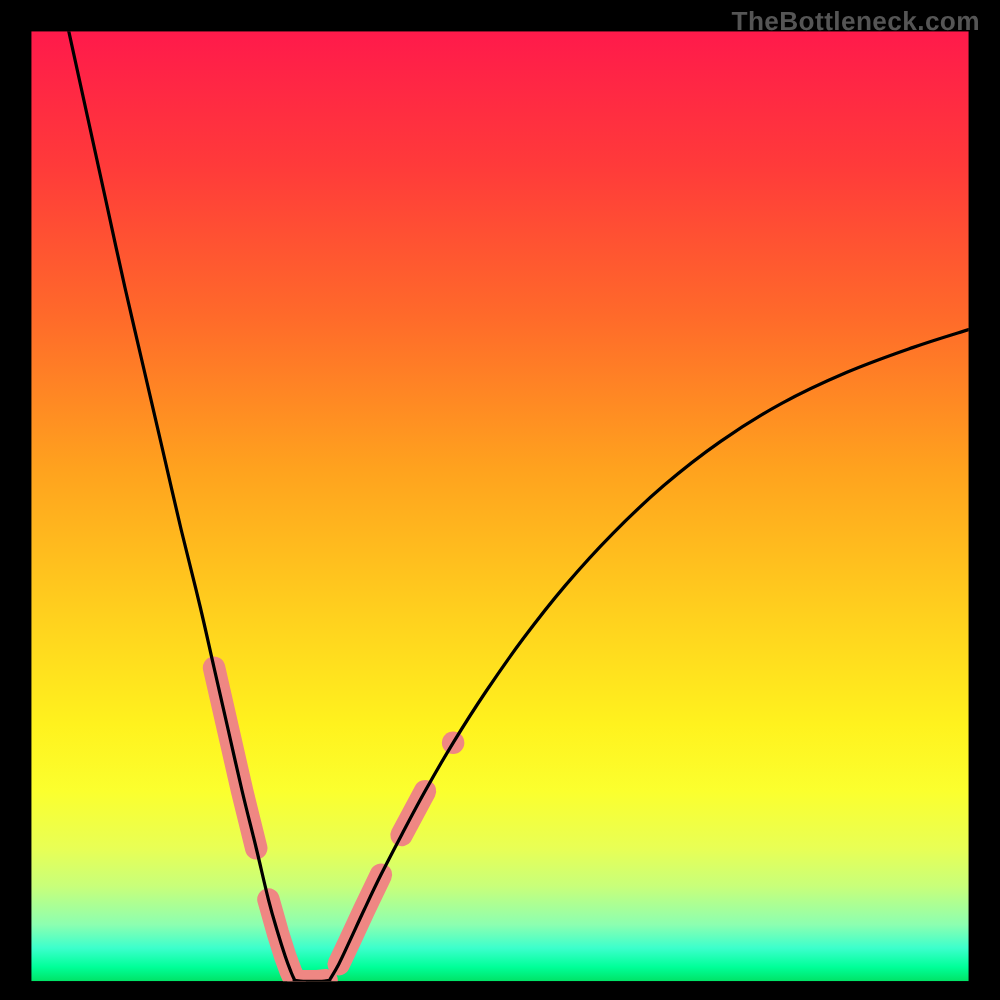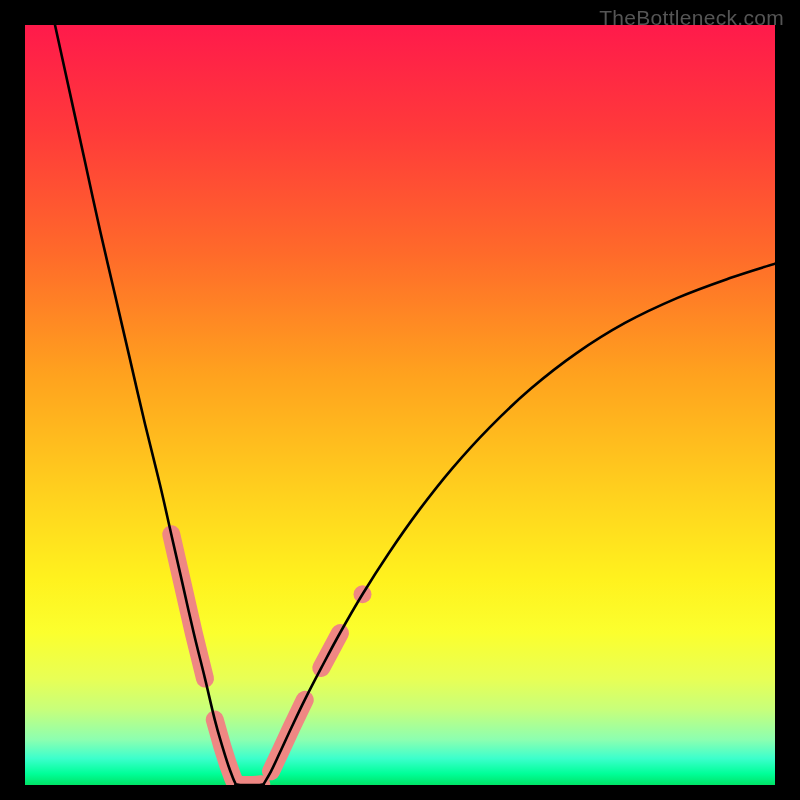--- a/index.html
+++ b/index.html
@@ -28,21 +28,21 @@
     left: 0; top: 0;
     width: 750px;
     height: 760px;
   }
   .watermark {
     position: absolute;
     top: 6px;
     right: 16px;
     color: #555555;
     font-size: 21px;
-    font-weight: 400;
+    font-weight: 700;
     letter-spacing: 0.3px;
   }
 </style>
 </head>
 <body>
 
 <div class="watermark">TheBottleneck.com</div>
 
 <div class="plot-frame">
   <svg class="gradient-bg" width="750" height="760" viewBox="0 0 750 760" preserveAspectRatio="none">

